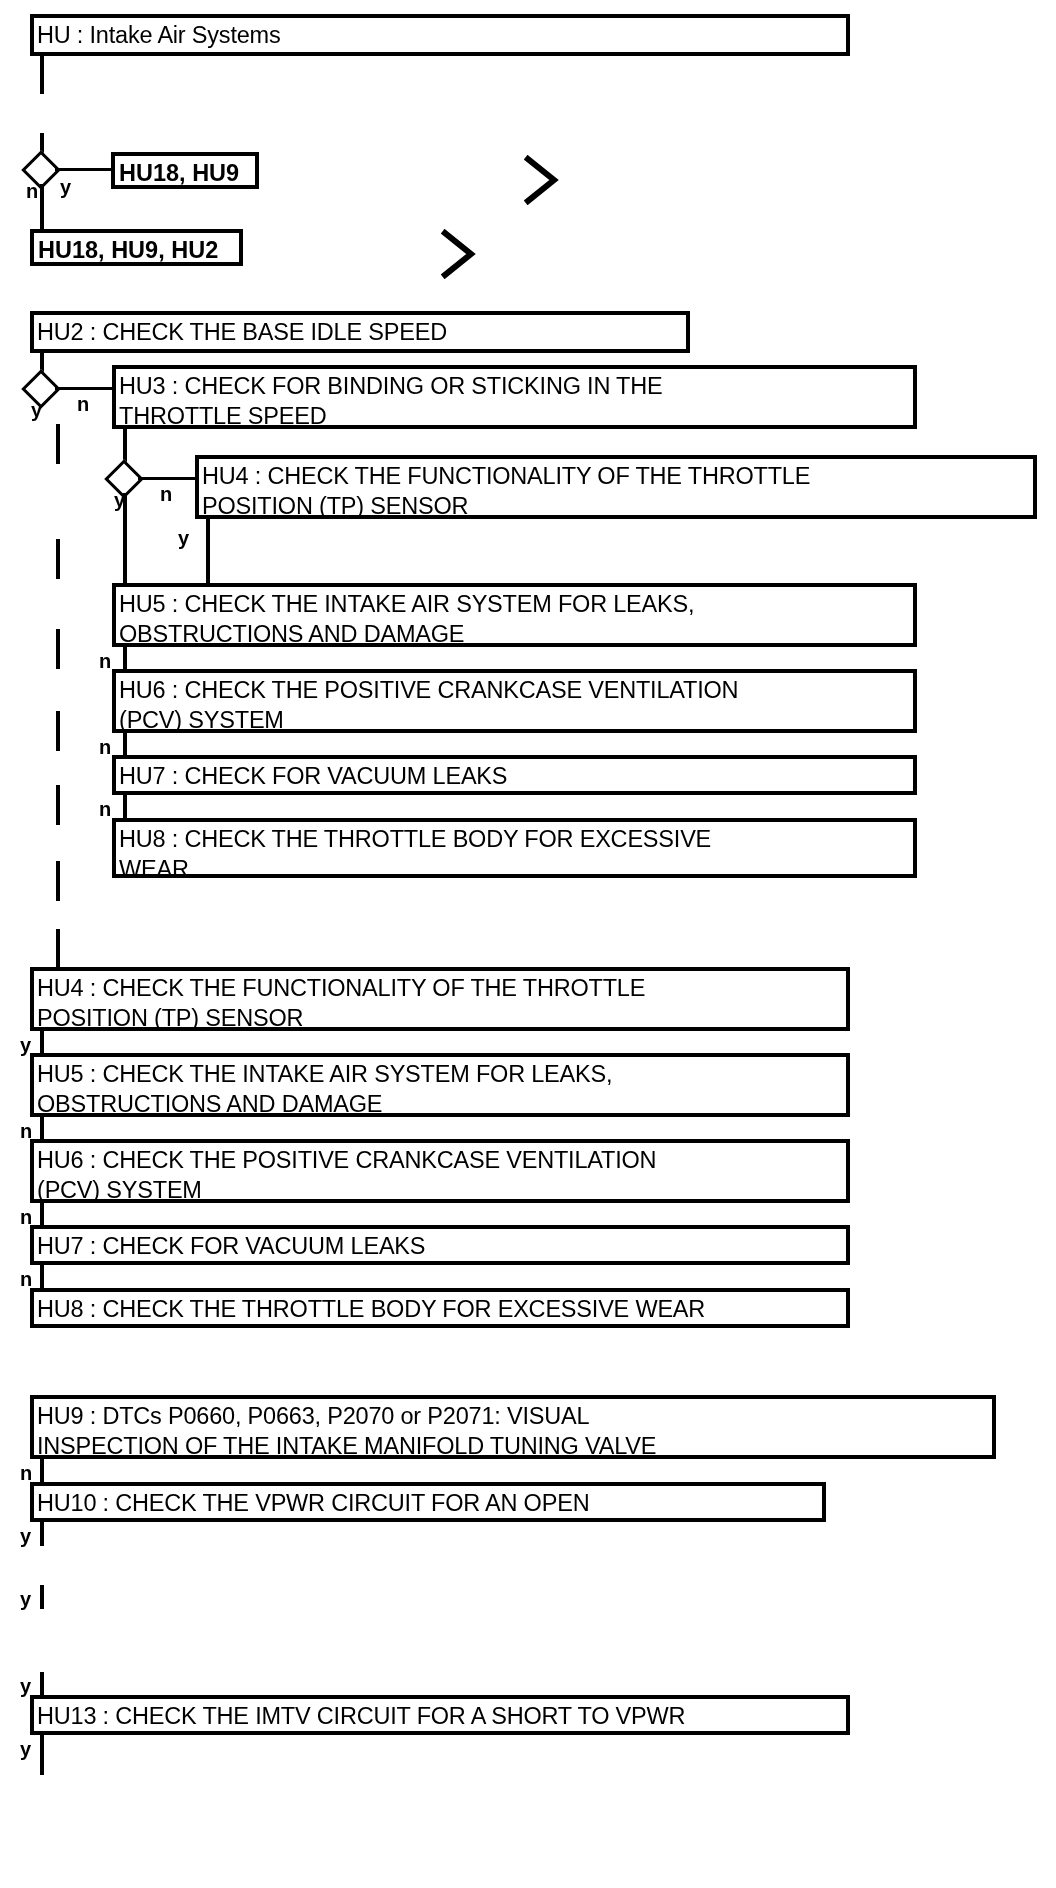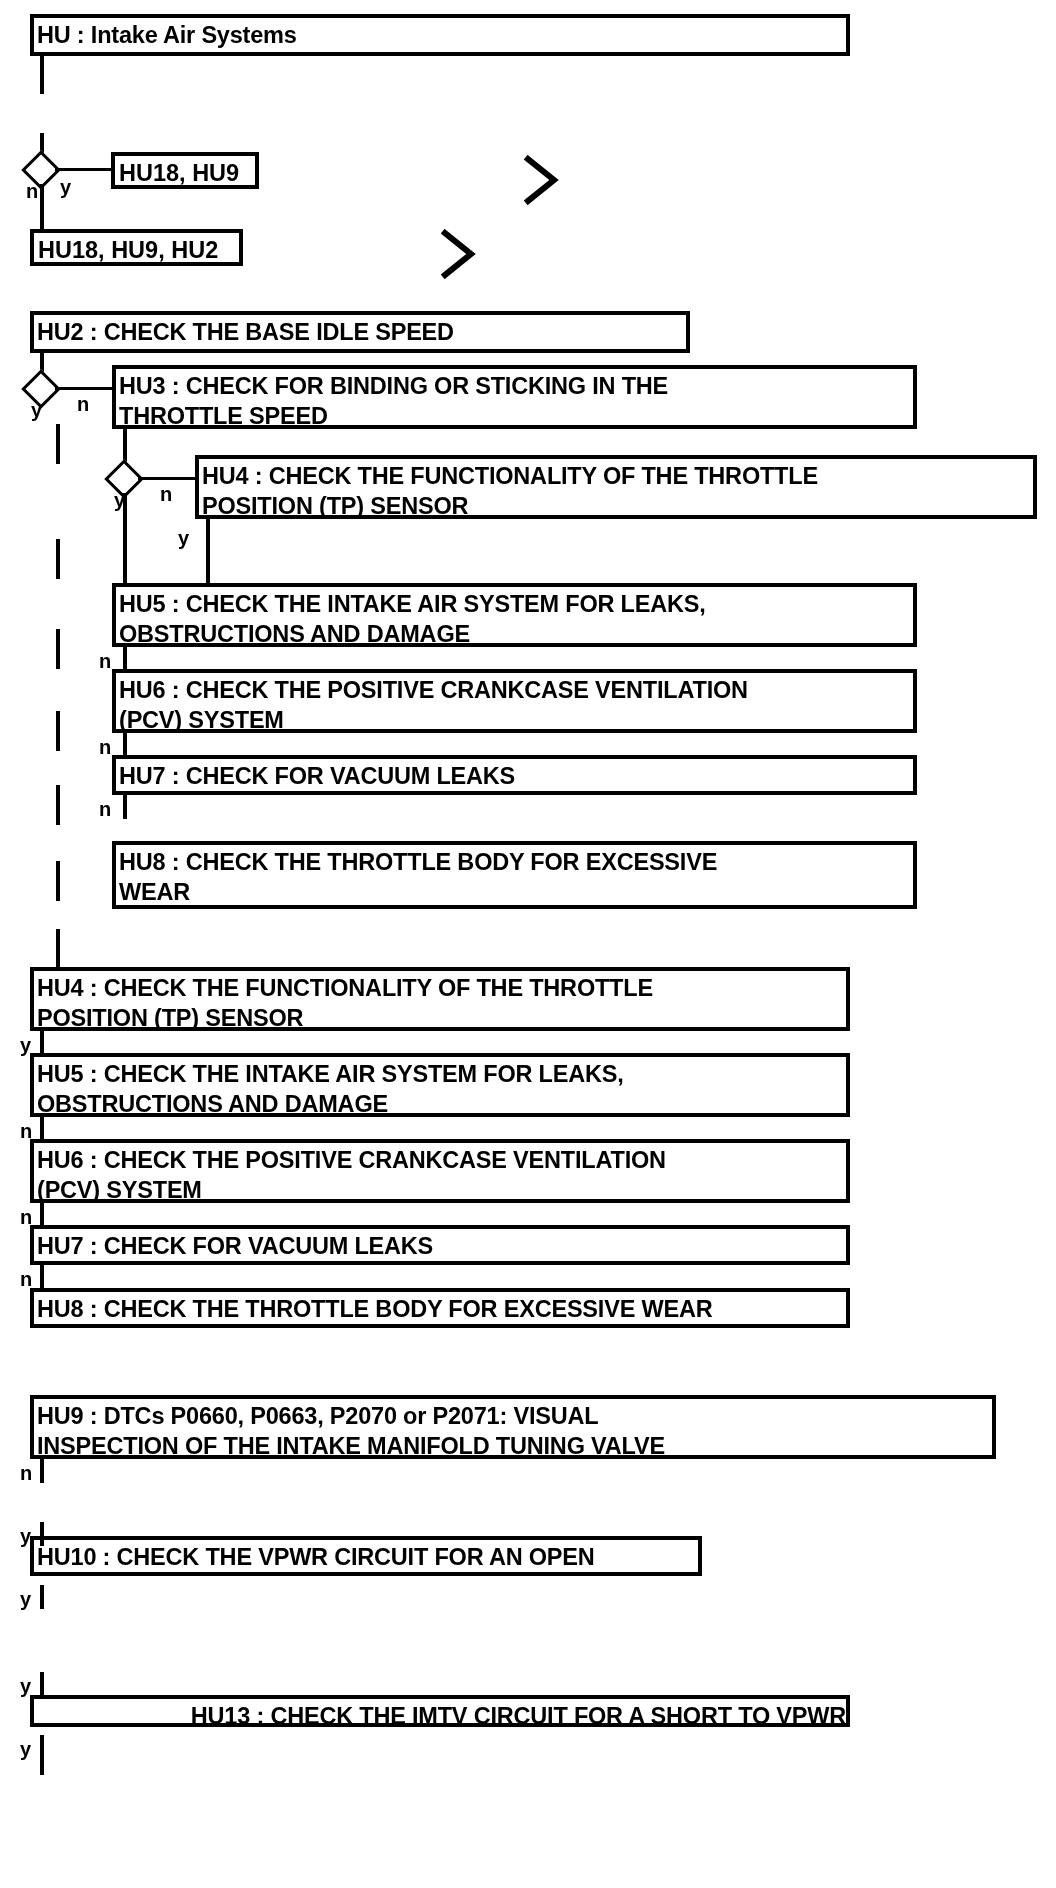--- a/index.html
+++ b/index.html
@@ -10,21 +10,21 @@
   }
   .canvas{position:absolute;left:0;top:0;width:1056px;height:1888px;}
 
   
   .node{
     position:absolute;
     box-sizing:border-box;
     border:4px solid #000;
     background:#fff;
     color:#000;
-    font-weight:bold;
+    font-weight:normal;
     font-size:23.5px;
     line-height:30px;
     letter-spacing:-0.2px;
     padding:2px 0 2px 3px;
     white-space:pre-line;
     overflow:hidden;
   }
   
   .node.title{font-size:23.5px;}
 
@@ -153,21 +153,21 @@
 (PCV) SYSTEM</div>
 
   <div class="vline" style="left:123px;top:733px;height:24px;"></div>
   <div class="blabel bold" style="left:99px;top:737px;">n</div>
 
   <div class="node" style="left:112px;top:755px;width:805px;height:40px;">HU7 : CHECK FOR VACUUM LEAKS</div>
 
   <div class="vline" style="left:123px;top:795px;height:24px;"></div>
   <div class="blabel bold" style="left:99px;top:799px;">n</div>
 
-  <div class="node" style="left:112px;top:818px;width:805px;height:68px;margin-top:23px;">HU8 : CHECK THE THROTTLE BODY FOR EXCESSIVE
+  <div class="node" style="left:112px;top:818px;width:805px;height:60px;">HU8 : CHECK THE THROTTLE BODY FOR EXCESSIVE
 WEAR</div>
 
   <div class="node" style="left:30px;top:967px;width:820px;height:64px;">HU4 : CHECK THE FUNCTIONALITY OF THE THROTTLE
 POSITION (TP) SENSOR</div>
 
   <div class="vline" style="left:40px;top:1031px;height:24px;"></div>
   <div class="blabel bold" style="left:20px;top:1035px;">y</div>
 
   <div class="node" style="left:30px;top:1053px;width:820px;height:64px;">HU5 : CHECK THE INTAKE AIR SYSTEM FOR LEAKS,
 OBSTRUCTIONS AND DAMAGE</div>
@@ -187,31 +187,31 @@
   <div class="blabel bold" style="left:20px;top:1269px;">n</div>
 
   <div class="node" style="left:30px;top:1288px;width:820px;height:40px;">HU8 : CHECK THE THROTTLE BODY FOR EXCESSIVE WEAR</div>
 
   <div class="node" style="left:30px;top:1395px;width:966px;height:64px;">HU9 : DTCs P0660, P0663, P2070 or P2071: VISUAL
 INSPECTION OF THE INTAKE MANIFOLD TUNING VALVE</div>
 
   <div class="vline" style="left:40px;top:1459px;height:24px;"></div>
   <div class="blabel bold" style="left:20px;top:1463px;">n</div>
 
-  <div class="node" style="left:30px;top:1536px;width:672px;height:40px;">HU10 : CHECK THE VPWR CIRCUIT FOR AN OPEN</div>
+  <div class="node" style="left:30px;top:1482px;width:796px;height:40px;">HU10 : CHECK THE VPWR CIRCUIT FOR AN OPEN</div>
 
   <div class="vline" style="left:40px;top:1522px;height:24px;"></div>
   <div class="blabel bold" style="left:20px;top:1526px;">y</div>
 
 
   <div class="vline" style="left:40px;top:1585px;height:24px;"></div>
   <div class="blabel bold" style="left:20px;top:1589px;">y</div>
 
 
   <div class="vline" style="left:40px;top:1672px;height:24px;"></div>
   <div class="blabel bold" style="left:20px;top:1676px;">y</div>
 
-  <div class="node" style="left:30px;top:1695px;width:820px;height:32px;text-align:right;">HU13 : CHECK THE IMTV CIRCUIT FOR A SHORT TO VPWR</div>
+  <div class="node" style="left:30px;top:1695px;width:820px;height:40px;">HU13 : CHECK THE IMTV CIRCUIT FOR A SHORT TO VPWR</div>
 
   <div class="vline" style="left:40px;top:1735px;height:40px;"></div>
   <div class="blabel bold" style="left:20px;top:1739px;">y</div>
 
 </div>
 
 </body></html>

